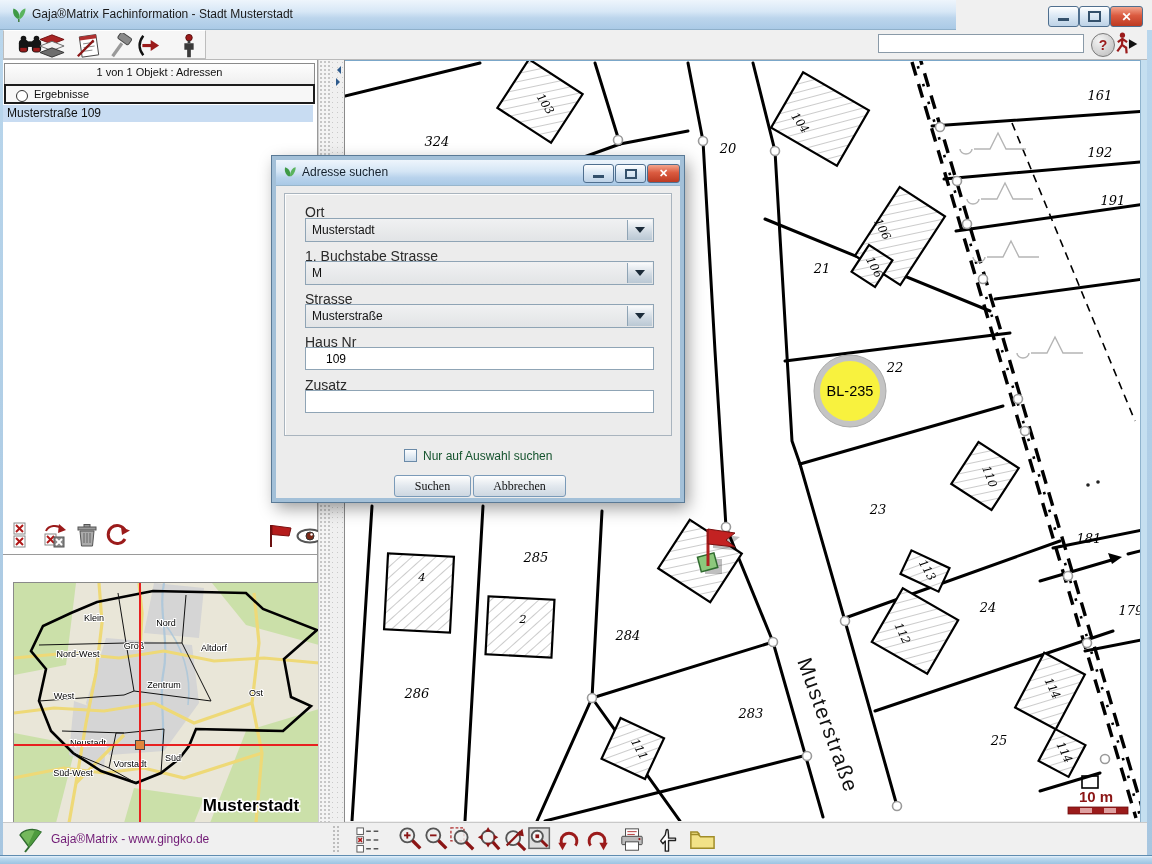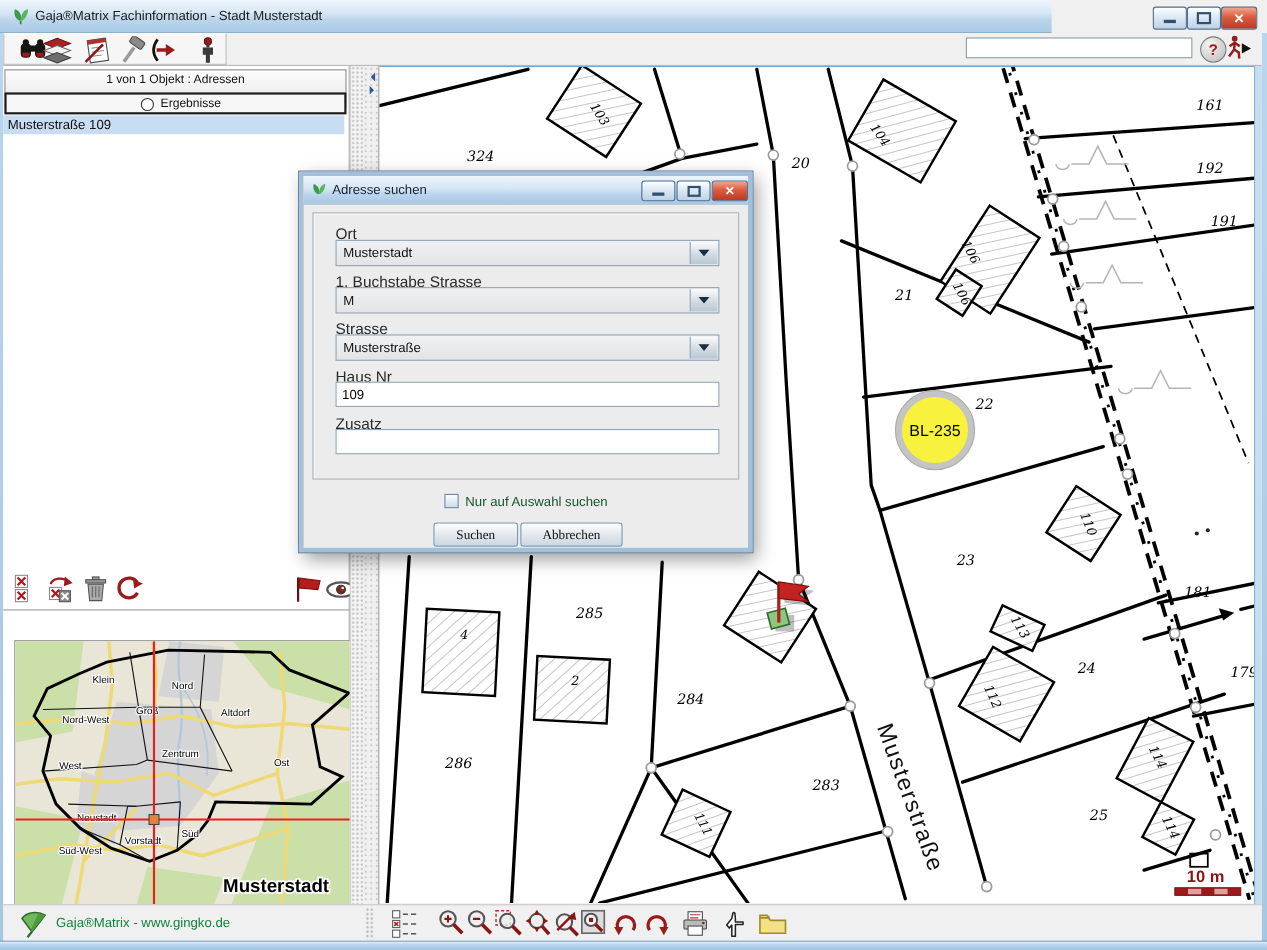--- a/index.html
+++ b/index.html
@@ -22,21 +22,21 @@
   
   .topbar{position:absolute;left:3px;top:30px;width:1144px;height:30px;background:#f0f0f0;border-bottom:1px solid #b9b9b9;box-sizing:border-box;}
   .toolgroup{position:absolute;left:0;top:0;width:203px;height:29px;background:#f6f6f6;
     border:1px solid #bdbdbd;border-top-color:#fff;box-sizing:border-box;}
   .ticon{position:absolute;top:2px;width:30px;height:26px;}
   .searchbox{position:absolute;top:4px;height:19px;border:1px solid #8a9aa8;background:#fff;font-size:12px;padding:0 3px;box-sizing:border-box;}
   
   .lpanel{position:absolute;left:3px;top:60px;width:315px;height:762px;background:#fff;border-right:1px solid #9a9a9a;box-sizing:border-box;}
   .reshdr{position:absolute;left:1px;top:3px;width:311px;height:35px;background:linear-gradient(#fdfdfd,#e6e6e6);
     border:1px solid #8a8a8a;box-sizing:border-box;text-align:center;font-size:11px;color:#111;line-height:17px;}
-  .ergbox{position:absolute;left:1px;top:24px;width:311px;height:20px;border:2px solid #1c1c1c;background:#f7f7f7;box-sizing:border-box;font-size:11px;color:#111;line-height:16px;text-align:center;}
+  .ergbox{position:absolute;left:1px;top:24px;width:311px;height:20px;border:2px solid #1c1c1c;background:#f7f7f7;box-sizing:border-box;font-size:11px;color:#111;line-height:16px;}
   .ergdot{display:inline-block;width:10px;height:10px;border:1.5px solid #333;border-radius:50%;margin:2px 6px 0 10px;vertical-align:middle;background:#fff;}
   .selrow{position:absolute;left:0;top:45px;width:310px;height:17px;background:#c8dcf2;font-size:12px;color:#101010;line-height:17px;padding-left:4px;box-sizing:border-box;}
   .picon{position:absolute;width:28px;height:28px;}
   .ovhdr{position:absolute;left:0;top:498px;width:315px;height:21px;font-size:11px;color:#16233a;line-height:21px;}
   .scrollstrip{position:absolute;left:318px;top:60px;width:12px;height:762px;background:#f4f4f4;
     background-image:radial-gradient(#c6c6c6 1px,transparent 1.2px);background-size:4px 4px;border-left:1px solid #cfcfcf;box-sizing:border-box;}
   .splitter{position:absolute;left:330px;top:60px;width:15px;height:762px;background:#f0f0f0;border-right:1px solid #8a8a8a;box-sizing:border-box;
     background-image:radial-gradient(#c9c9c9 0.8px,transparent 1px);background-size:5px 5px;}
   .sparrow{position:absolute;left:3px;width:0;height:0;border:4px solid transparent;}
   
@@ -55,29 +55,29 @@
   .dtitle .ttl{position:absolute;left:26px;top:5px;font-size:12px;color:#14202c;}
   .dwbtn{height:17px;top:4px;}
   .fieldpanel{position:absolute;left:8px;top:33px;width:388px;height:243px;border:1px solid #9fae bc;
     border:1px solid #a9b4be;box-shadow:inset 1px 1px 0 #fdfdfd;box-sizing:border-box;}
   .flabel{position:absolute;left:29px;font-size:14px;color:#2a2a2a;}
   .combo{position:absolute;left:29px;width:349px;height:24px;border:1px solid #8fa4b5;background:linear-gradient(#f0f1f2,#e2e4e6);box-sizing:border-box;}
   .combo .val{position:absolute;left:6px;top:4px;font-size:12px;color:#111;}
   .combo .btn{position:absolute;right:1px;top:1px;width:24px;height:20px;background:linear-gradient(#fafbfc,#cfd9e2 60%,#bac8d4);
     border-left:1px solid #8fa4b5;display:flex;align-items:center;justify-content:center;}
   .combo .tri{width:0;height:0;border:5px solid transparent;border-top:6px solid #1c2c3a;margin-top:5px;}
-  .tinput{position:absolute;left:29px;width:349px;height:23px;border:1px solid #8fa4b5;background:#fff;font-size:12px;padding:0 5px;box-sizing:border-box;font-family:"Liberation Sans",sans-serif;}
+  .tinput{position:absolute;left:29px;width:349px;height:23px;border:1px solid #8fa4b5;background:#fff;font-size:12px;padding:0 20px;box-sizing:border-box;font-family:"Liberation Sans",sans-serif;}
   .chk{position:absolute;left:128px;top:289px;width:13px;height:13px;border:1px solid #6a8aa8;background:linear-gradient(#fdfeff,#cddcea);box-sizing:border-box;}
   .chklbl{position:absolute;left:147px;top:289px;font-size:12px;color:#14532d;}
   .dbtn{position:absolute;top:315px;height:22px;border:1px solid #7a9ab8;border-radius:3px;
     background:linear-gradient(#fefefe,#e2e8ee 50%,#cdd7e1);font-size:12px;color:#111;
     display:flex;align-items:center;justify-content:center;font-family:Liberation Serif, serif;}
   
   .bottombar{position:absolute;left:3px;top:822px;width:1144px;height:33px;background:#f0f0f0;border-top:1px solid #c9c9c9;box-sizing:border-box;}
-  .statustxt{position:absolute;left:48px;top:9px;font-size:12px;color:#15803d;}
+  .statustxt{position:absolute;left:48px;top:9px;font-size:12px;color:#701a75;}
   .vsep{position:absolute;left:329px;top:2px;width:8px;height:29px;
     background-image:radial-gradient(#bdbdbd 1px,transparent 1.2px);background-size:4px 4px;}
   .micon{position:absolute;top:4px;width:28px;height:26px;}
   .ovlbl{font-size:9px;fill:#000;text-anchor:middle;paint-order:stroke;stroke:#ffffff;stroke-width:2px;font-family:"Liberation Sans",sans-serif;}
 </style>
 </head>
 <body>
 
 <div id="win">
 

